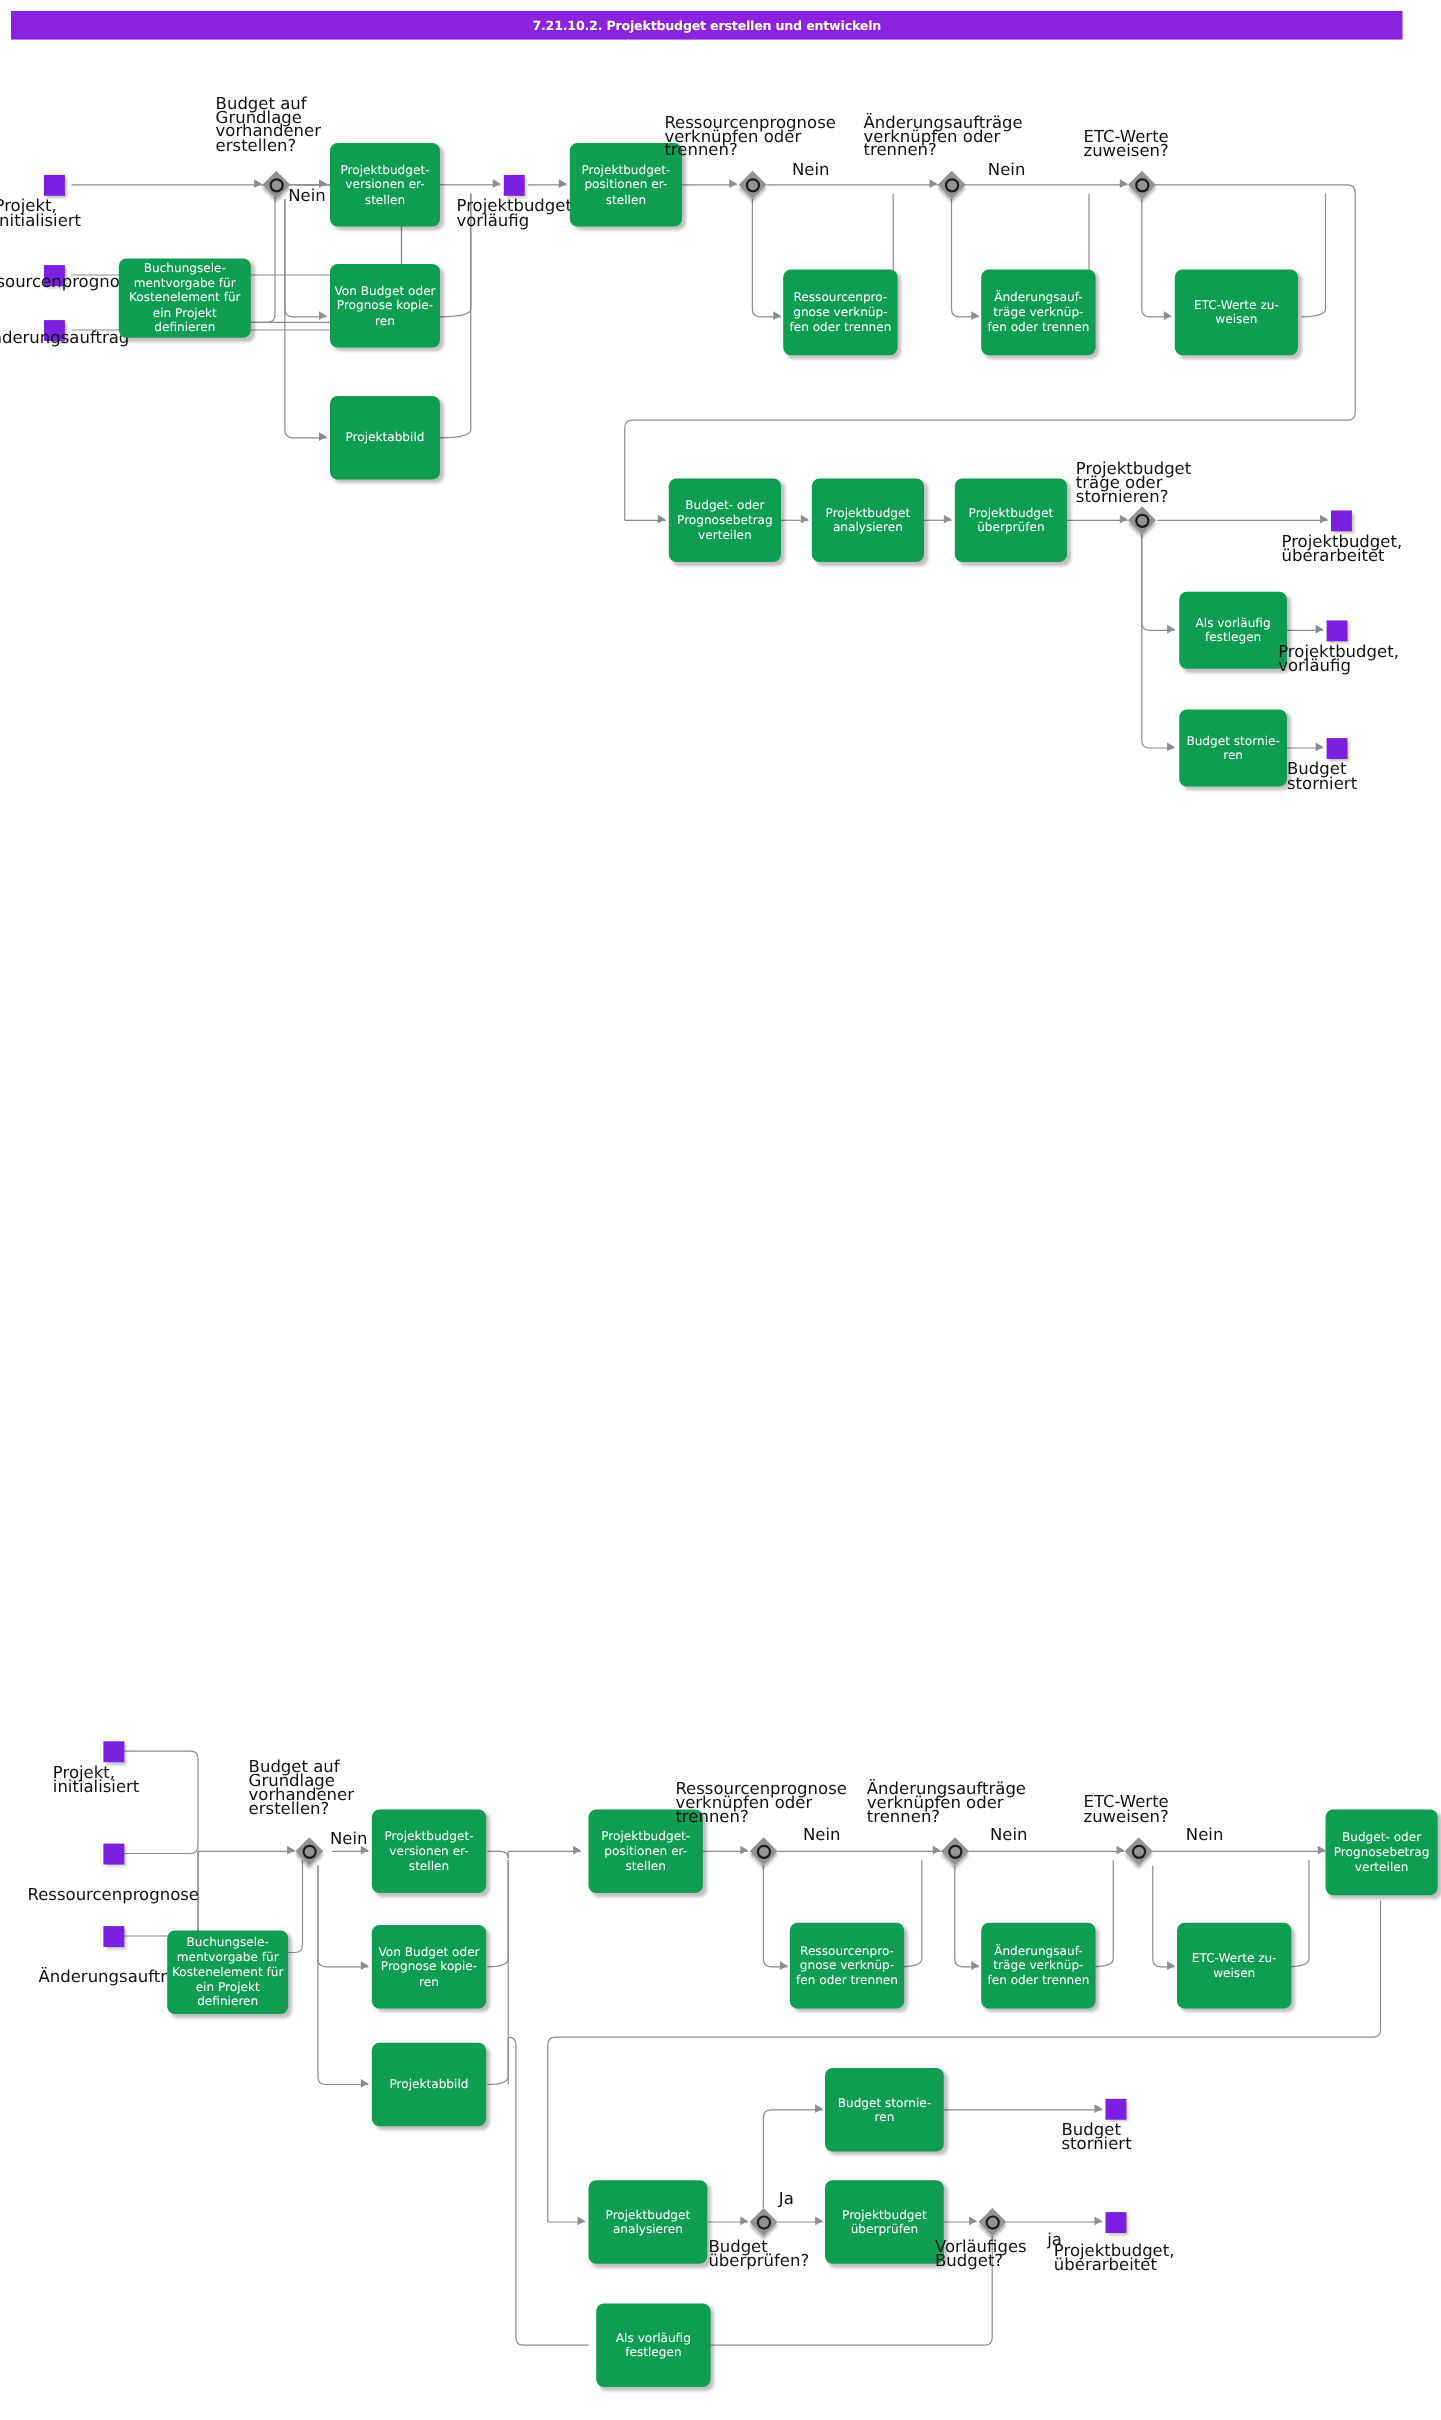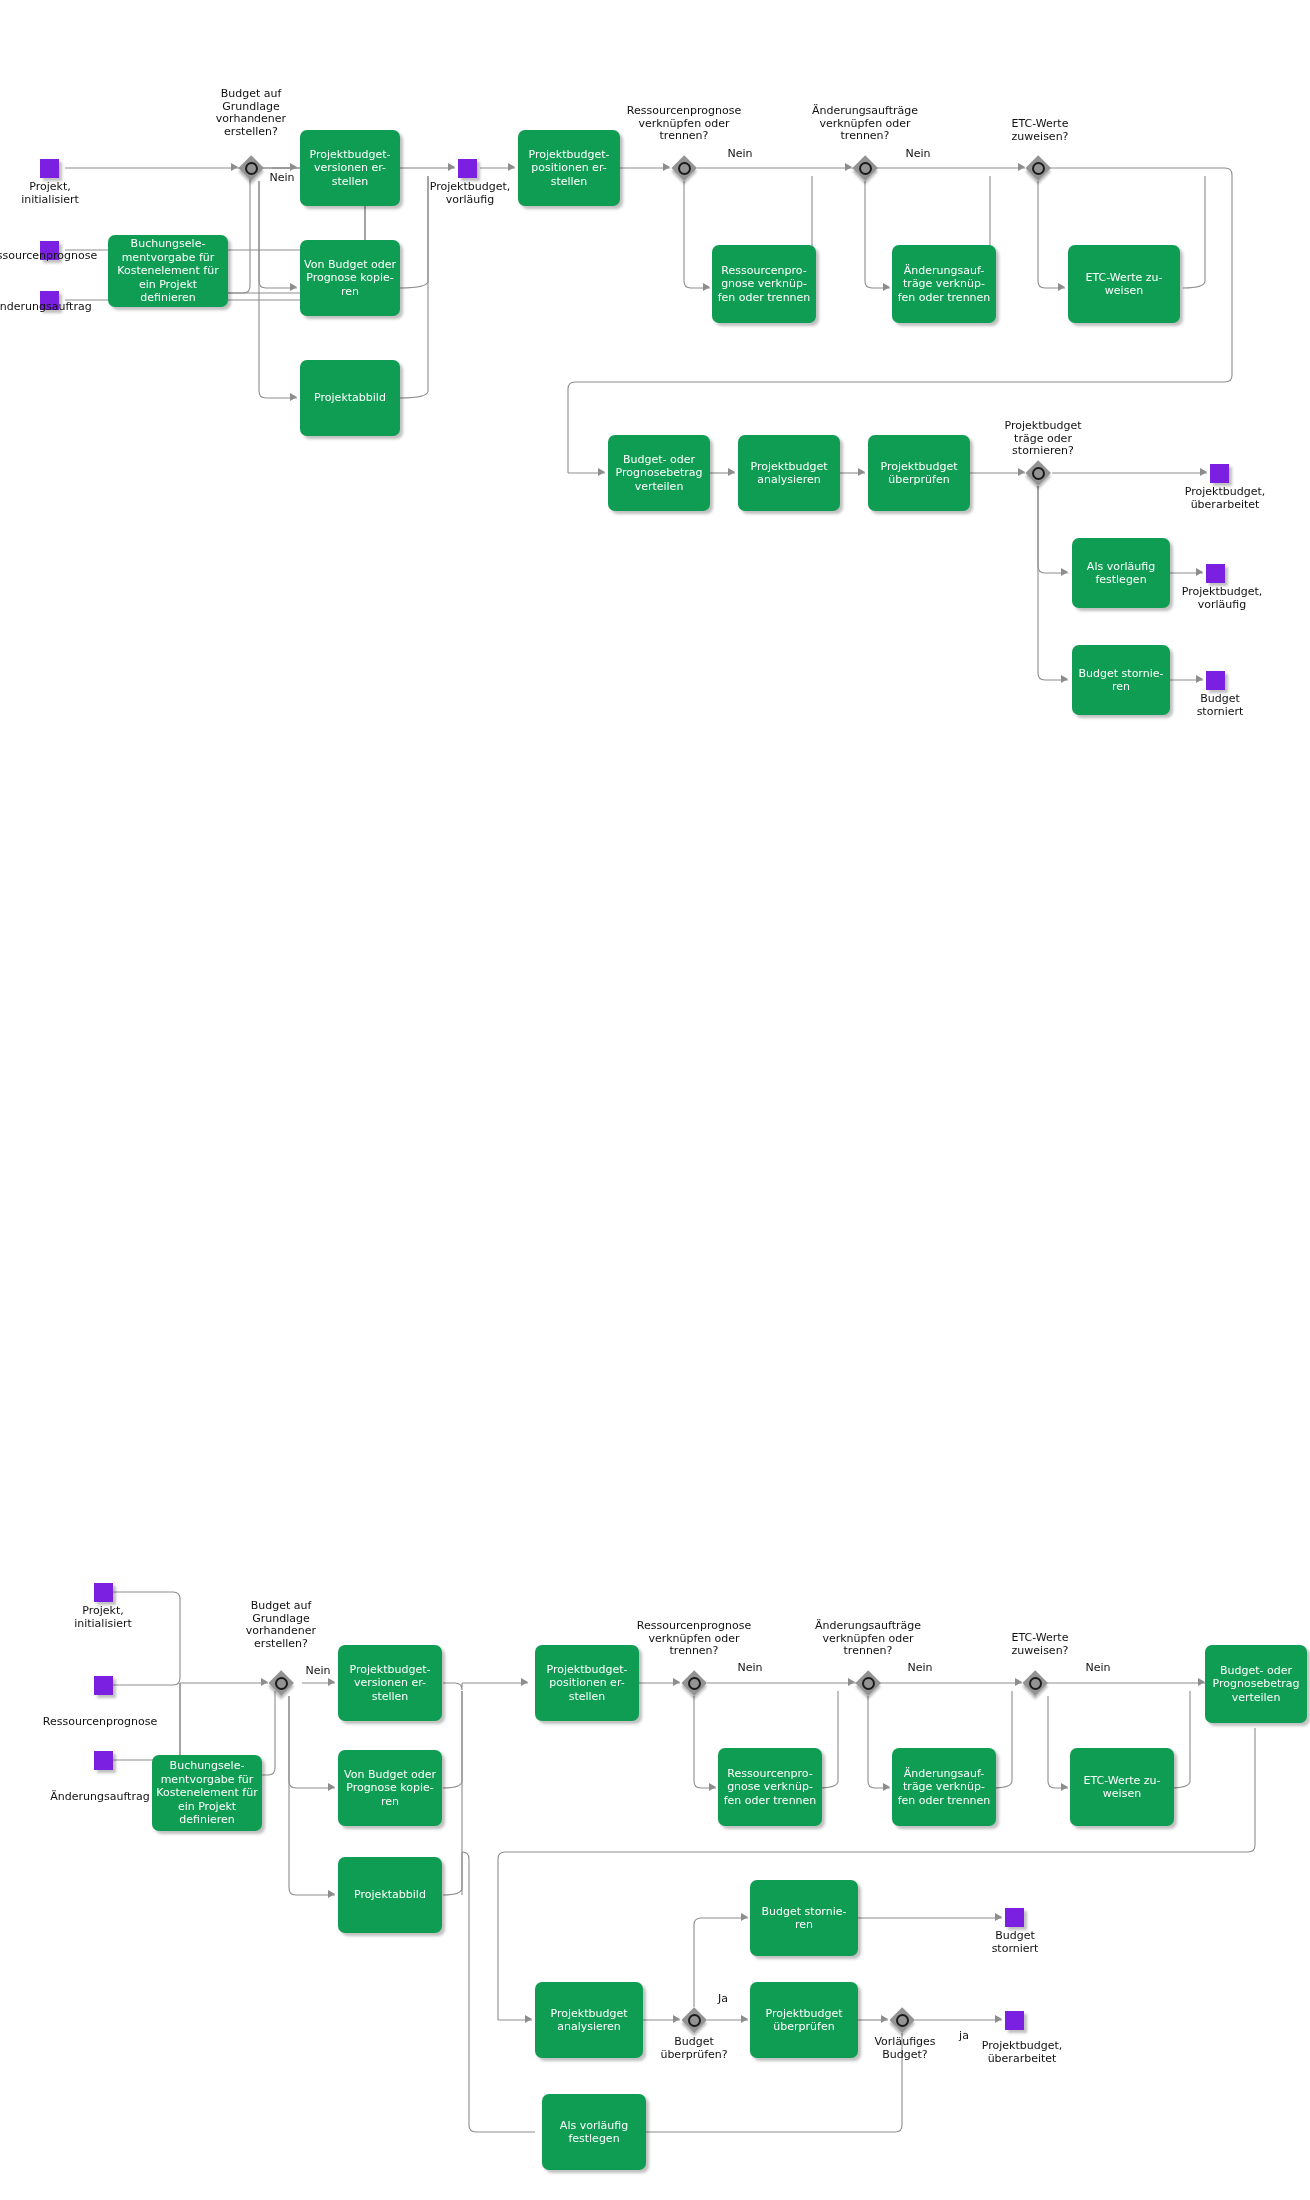--- a/index.html
+++ b/index.html
@@ -44,42 +44,43 @@
     transform-origin:center;margin:3.8px;
     box-shadow:2.5px 2.5px 2.5px rgba(0,0,0,0.28);
   }
   .gateway .ring{
     position:absolute;left:7px;top:7px;width:9px;height:9px;
     border:2px solid #1b1b1b;border-radius:50%;background:transparent;
   }
 
   
   .lbl{
-    position:absolute;font-size:11px;line-height:12.5px;color:#111111;
-    text-align:center;white-space:pre-line;
+    position:absolute;font-size:15px;line-height:12.5px;color:#111111;
+    text-align:left;white-space:pre-line;
   }
   .arw{
     position:absolute;width:0;height:0;
     border-top:4.5px solid transparent;border-bottom:4.5px solid transparent;
     border-left:7px solid #8d8d8d;
   }
   .arwL{
     position:absolute;width:0;height:0;
     border-top:4.5px solid transparent;border-bottom:4.5px solid transparent;
     border-right:7px solid #8d8d8d;
   }
   svg.wires{position:absolute;left:0;top:0;width:1310px;height:2200px;
     pointer-events:none;}
   svg.wires path{fill:none;stroke:#8d8d8d;stroke-width:1.1;}
 </style>
 </head>
 <body>
 
 <div class="canvas">
 
+  <div class="titlebar">7.21.10.2. Projektbudget erstellen und entwickeln</div>
 
   <svg class="wires" viewBox="0 0 1310 2200">
 
     <path d="M65,168 L365,168"></path>
     <path d="M65,250 L358,250 Q365,250 365,243 L365,176"></path>
     <path d="M65,300 L358,300 Q365,300 365,293 L365,258"></path>
 
     <path d="M365,176 L365,286 Q365,293 358,293 L170,293"></path>
 
     <path d="M228,293 L243,293 Q250,293 250,286 L250,176"></path>

